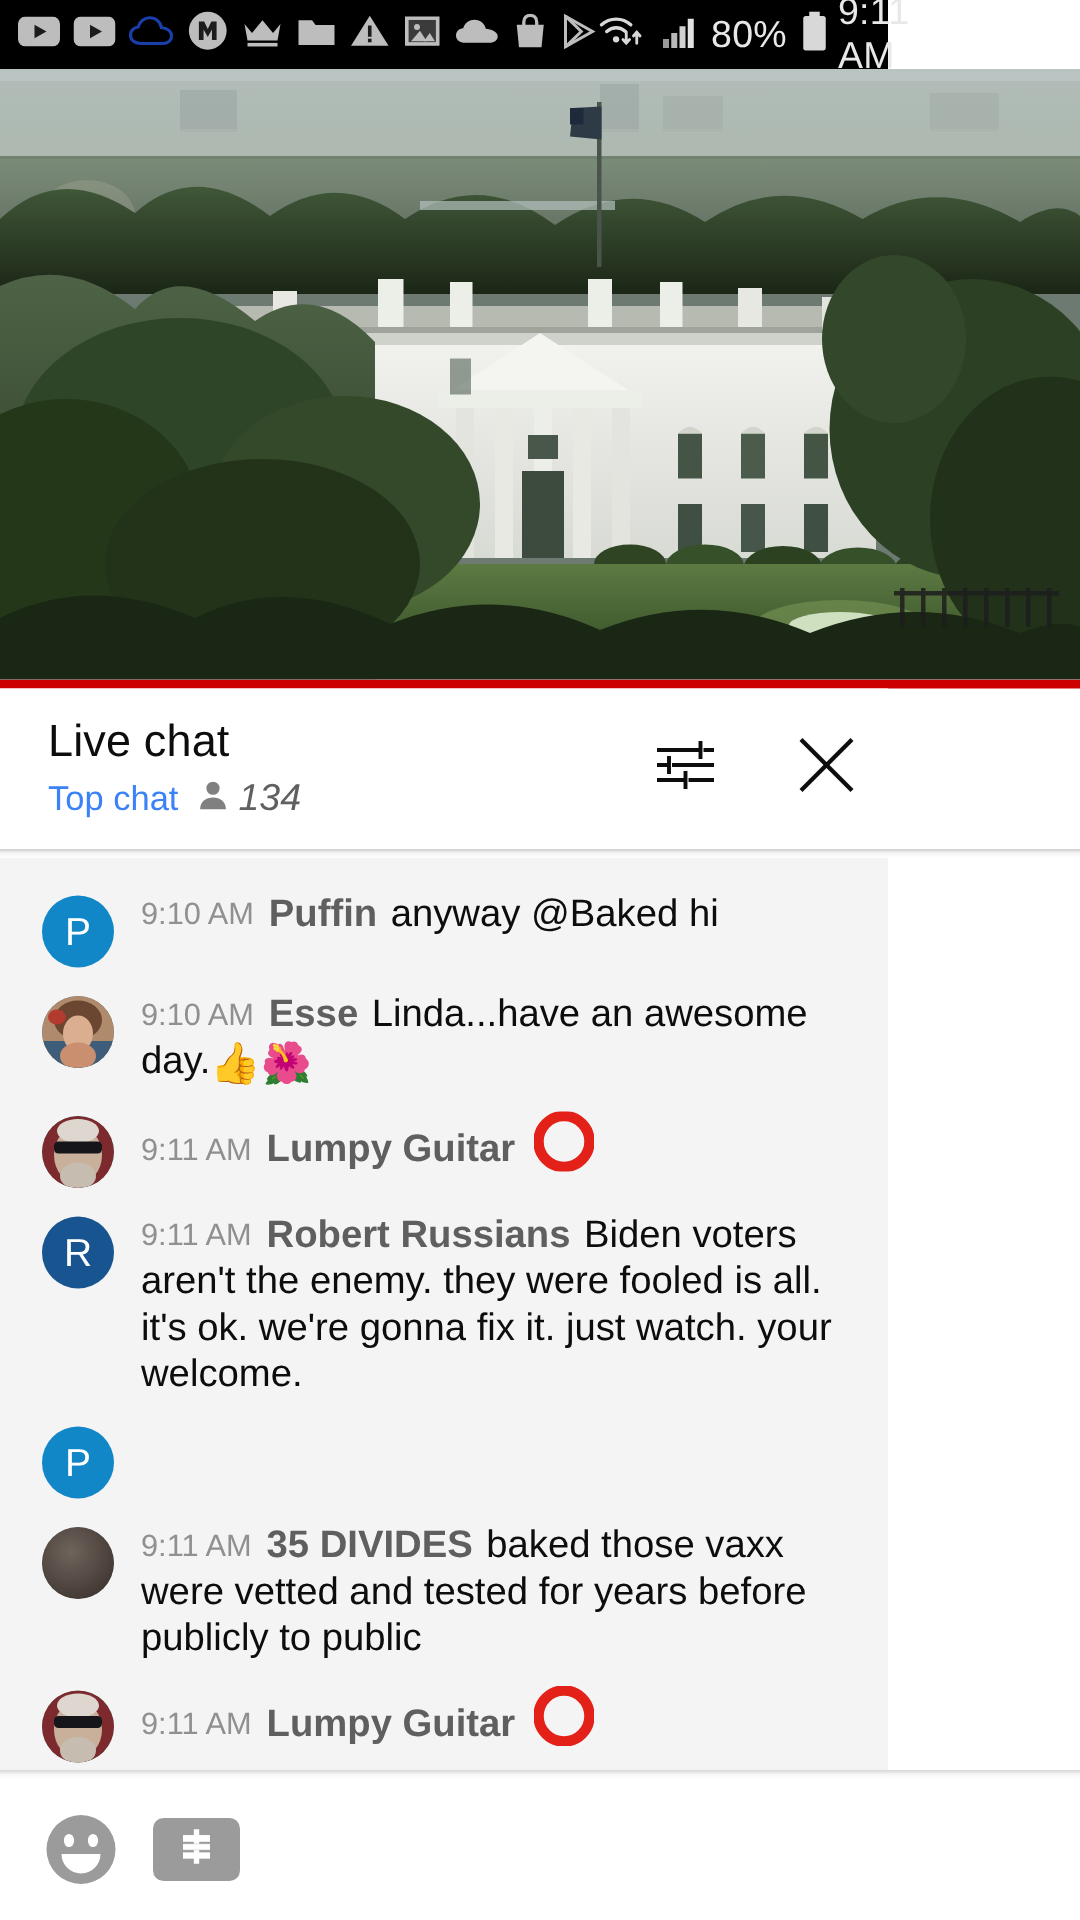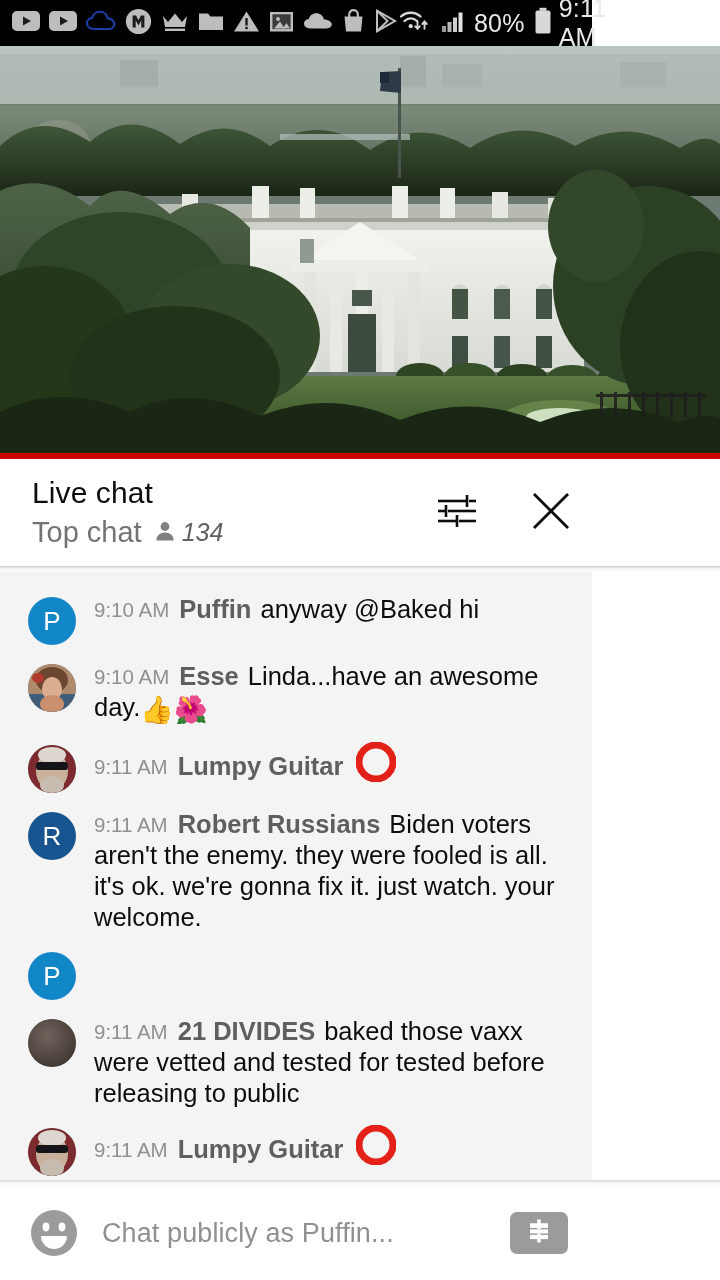--- a/index.html
+++ b/index.html
@@ -33,21 +33,21 @@
 
   
   .chat-header {
     background: #ffffff; flex: 0 0 107px;
     display: flex; align-items: center; padding: 0 16px 0 32px;
     position: relative;
   }
   .chat-header-texts { display: flex; flex-direction: column; gap: 6px; }
   .chat-title { font-size: 30px; font-weight: 400; color: #0d0d0d; letter-spacing: .1px; }
   .chat-sub { display: flex; align-items: center; gap: 11px; }
-  .chat-sub-label { font-size: 29px; color: #737373; }
+  .chat-sub-label { font-size: 23px; color: #3b82f6; }
   .viewer-group { display: flex; align-items: center; gap: 5px; }
   .viewer-count { font-size: 25px; color: #606060; font-style: italic; }
   .header-actions { margin-left: auto; display: flex; align-items: center; gap: 44px; }
   .hdr-btn { width: 50px; height: 50px; display: flex; align-items: center; justify-content: center; }
 
   .header-shadow {
     flex: 0 0 6px; width: 720px;
     background: linear-gradient(to bottom, rgba(0,0,0,0.20), rgba(0,0,0,0.045) 45%, rgba(0,0,0,0));
   }
 
@@ -463,21 +463,21 @@
             <clipPath id="cd">
                 <circle cx="24" cy="24" r="24"></circle>
               </clipPath>
           </defs>
           <g clip-path="url(#cd)">
               <rect width="48" height="48" fill="url(#dk)"></rect>
             </g>
         </svg>
       </div>
       <div class="msg-body">
-        <span class="ts">9:11 AM</span><span class="author">21 DIVIDES</span><span class="body-text">baked those vaxx were vetted and tested for tested before releasing to public</span>
+        <span class="ts">9:11 AM</span><span class="author">35 DIVIDES</span><span class="body-text">baked those vaxx were vetted and tested for years before publicly to public</span>
       </div>
     </div>
 
     <div class="msg">
       <div class="avatar photo">
         <svg viewBox="0 0 48 48">
           <defs>
               <clipPath id="cm2">
                 <circle cx="24" cy="24" r="24"></circle>
               </clipPath>
@@ -505,21 +505,20 @@
     <div class="emoji-btn">
       <span>
         <svg width="52" height="52" viewBox="0 0 52 52">
           <circle cx="26" cy="26" r="23" fill="#9b9b9b"></circle>
           <ellipse cx="18" cy="20" rx="3.4" ry="4.4" fill="#ffffff"></ellipse>
           <ellipse cx="34" cy="20" rx="3.4" ry="4.4" fill="#ffffff"></ellipse>
           <path d="M13 29 A13 13 0 0 0 39 29 Z" fill="#ffffff"></path>
         </svg>
       </span>
     </div>
-    <div class="chat-placeholder">Chat publicly as Puffin...</div>
     <div class="superchat-btn">
       <span>
         <svg width="30" height="30" viewBox="0 0 30 30">
           <rect x="6" y="7.5" width="18" height="4.2" fill="#ffffff"></rect>
           <rect x="6" y="13.2" width="18" height="4.2" fill="#ffffff"></rect>
           <rect x="6" y="18.9" width="18" height="4.2" fill="#ffffff"></rect>
           <rect x="13.2" y="3.5" width="3.6" height="23" fill="#ffffff"></rect>
           <path d="M6 7.5 L24 7.5 L24 11.7 L6 11.7 Z" fill="#ffffff"></path>
           <path d="M24 13.2 L24 17.4 L6 17.4 L6 13.2 Z" fill="#9b9b9b"></path>
           <rect x="6" y="13.4" width="18" height="3.8" fill="#ffffff"></rect>

